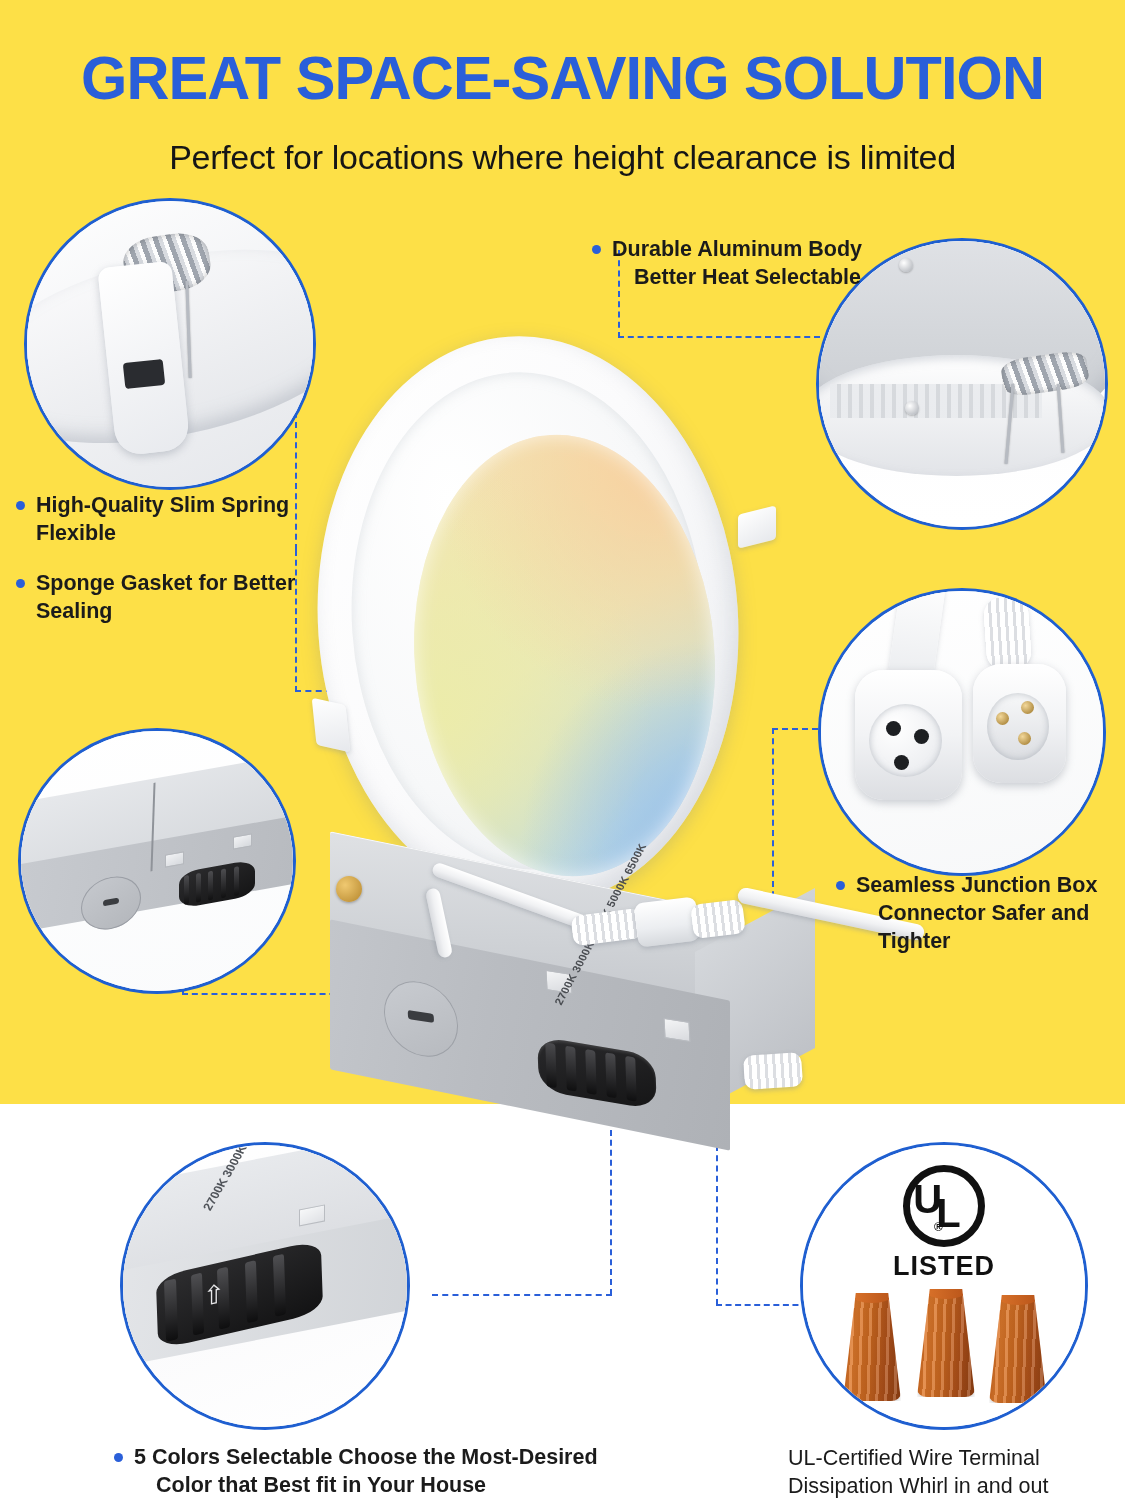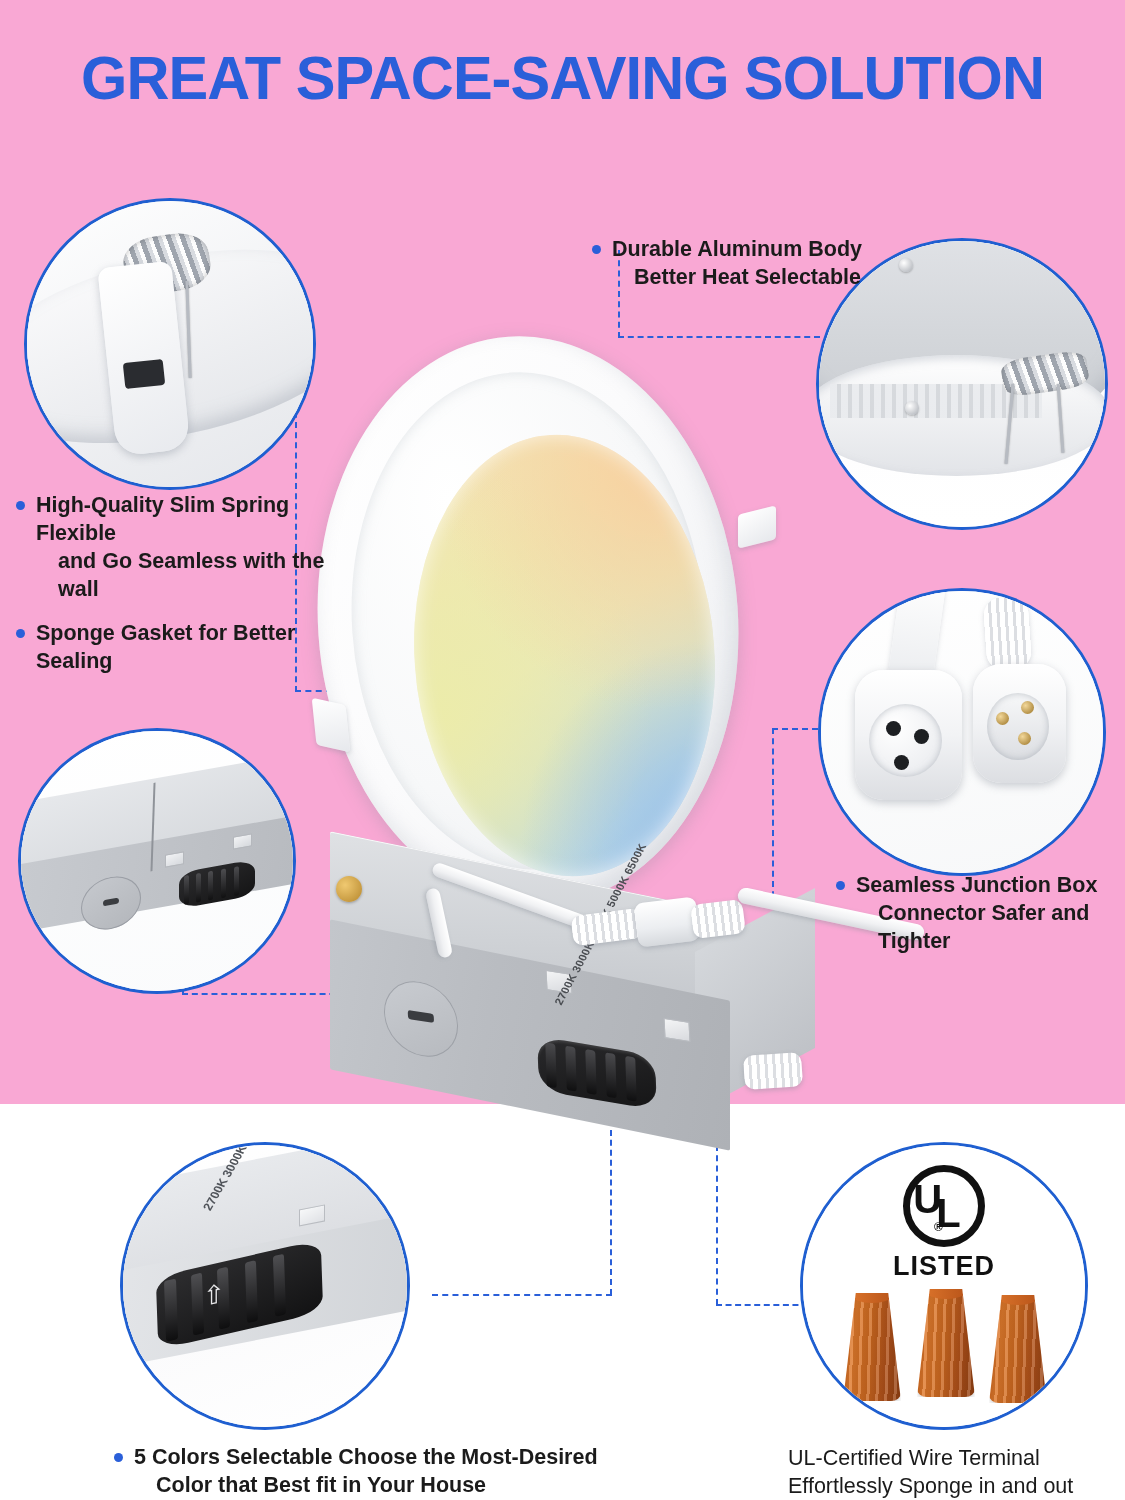--- a/index.html
+++ b/index.html
@@ -2,21 +2,21 @@
 <html><head>
 <meta charset="utf-8">
 <style>
   * { box-sizing: border-box; margin: 0; padding: 0; }
   html, body {
     width: 1125px; height: 1500px;
     background: #ffffff;
     font-family: "Liberation Sans", sans-serif;
     overflow: hidden;
   }
-  #stage { position: relative; width: 1125px; height: 1104px; background:#f9a8d4; }
+  #stage { position: relative; width: 1125px; height: 1104px; background:#fde047; }
 
   
   .title {
     position: absolute; top: 42px; left: 0; width: 1125px;
     text-align: center;
     font-family: "Liberation Sans", sans-serif;
     font-weight: 700;
     font-size: 62px;
     letter-spacing: -1px;
     color: #2a5fd9;
@@ -271,20 +271,21 @@
     background: linear-gradient(90deg,#d9722a,#b9551a);
   }
   .ftxt { position:absolute; font-size:21.5px; color:#1b1b1b; line-height:1.32; }
 </style>
 </head>
 <body>
 
 <div id="stage">
 
   <div class="title">GREAT SPACE-SAVING SOLUTION</div>
+  <div class="subtitle">Perfect for locations where height clearance is limited</div>
 
   <div class="dash-v" style="left:295px; top:300px; height:250px;"></div>
   <div class="dash-h" style="left:295px; top:690px; width:120px;"></div>
   <div class="dash-v" style="left:295px; top:550px; height:142px;"></div>
 
   <div class="dash-h" style="left:618px; top:336px; width:202px;"></div>
   <div class="dash-v" style="left:618px; top:250px; height:88px;"></div>
 
   <div class="dash-v" style="left:772px; top:728px; height:210px;"></div>
   <div class="dash-h" style="left:772px; top:728px; width:66px;"></div>
@@ -349,23 +350,22 @@
       <div class="spring-leg" style="left:56%; top:28%; height:34%; transform:rotate(-2deg);"></div>
       <div class="snap-clip"></div>
       <div class="snap-hole"></div>
     </div>
   </div>
 
   <div class="callout" style="left:14px; top:492px; width:330px;">
     <div class="row">
       <span class="bullet"></span>
       <span>High-Quality Slim Spring Flexible</span><br>
-      <span class="line2">and Go Seamless with the wall</span>
-    </div>
-    <div class="row" style="margin-top:16px;">
+    </div>
+    <div class="row" style="margin-top:22px;">
       <span class="bullet"></span>
       <span>Sponge Gasket for Better Sealing</span>
     </div>
   </div>
 
   <div class="circle" style="left:816px; top:238px; width:292px; height:292px;">
     <div class="photo">
       <div class="alum-bg"></div>
       <div class="alum-body"></div>
       <div class="alum-ring"></div>
@@ -476,16 +476,16 @@
         <div class="ul-listed">LISTED</div>
       </div>
       <div class="nut" style="left:40px; top:148px;"></div>
       <div class="nut" style="left:114px; top:144px;"></div>
       <div class="nut" style="left:186px; top:150px;"></div>
     </div>
   </div>
 
   <div class="ftxt" style="left:788px; top:1444px; width:300px;">
     <span>UL-Certified Wire Terminal</span><br>
-    <span>Effortlessly Sponge in and out</span>
+    <span>Dissipation Whirl in and out</span>
   </div>
 
 </div>
 
 </body></html>

